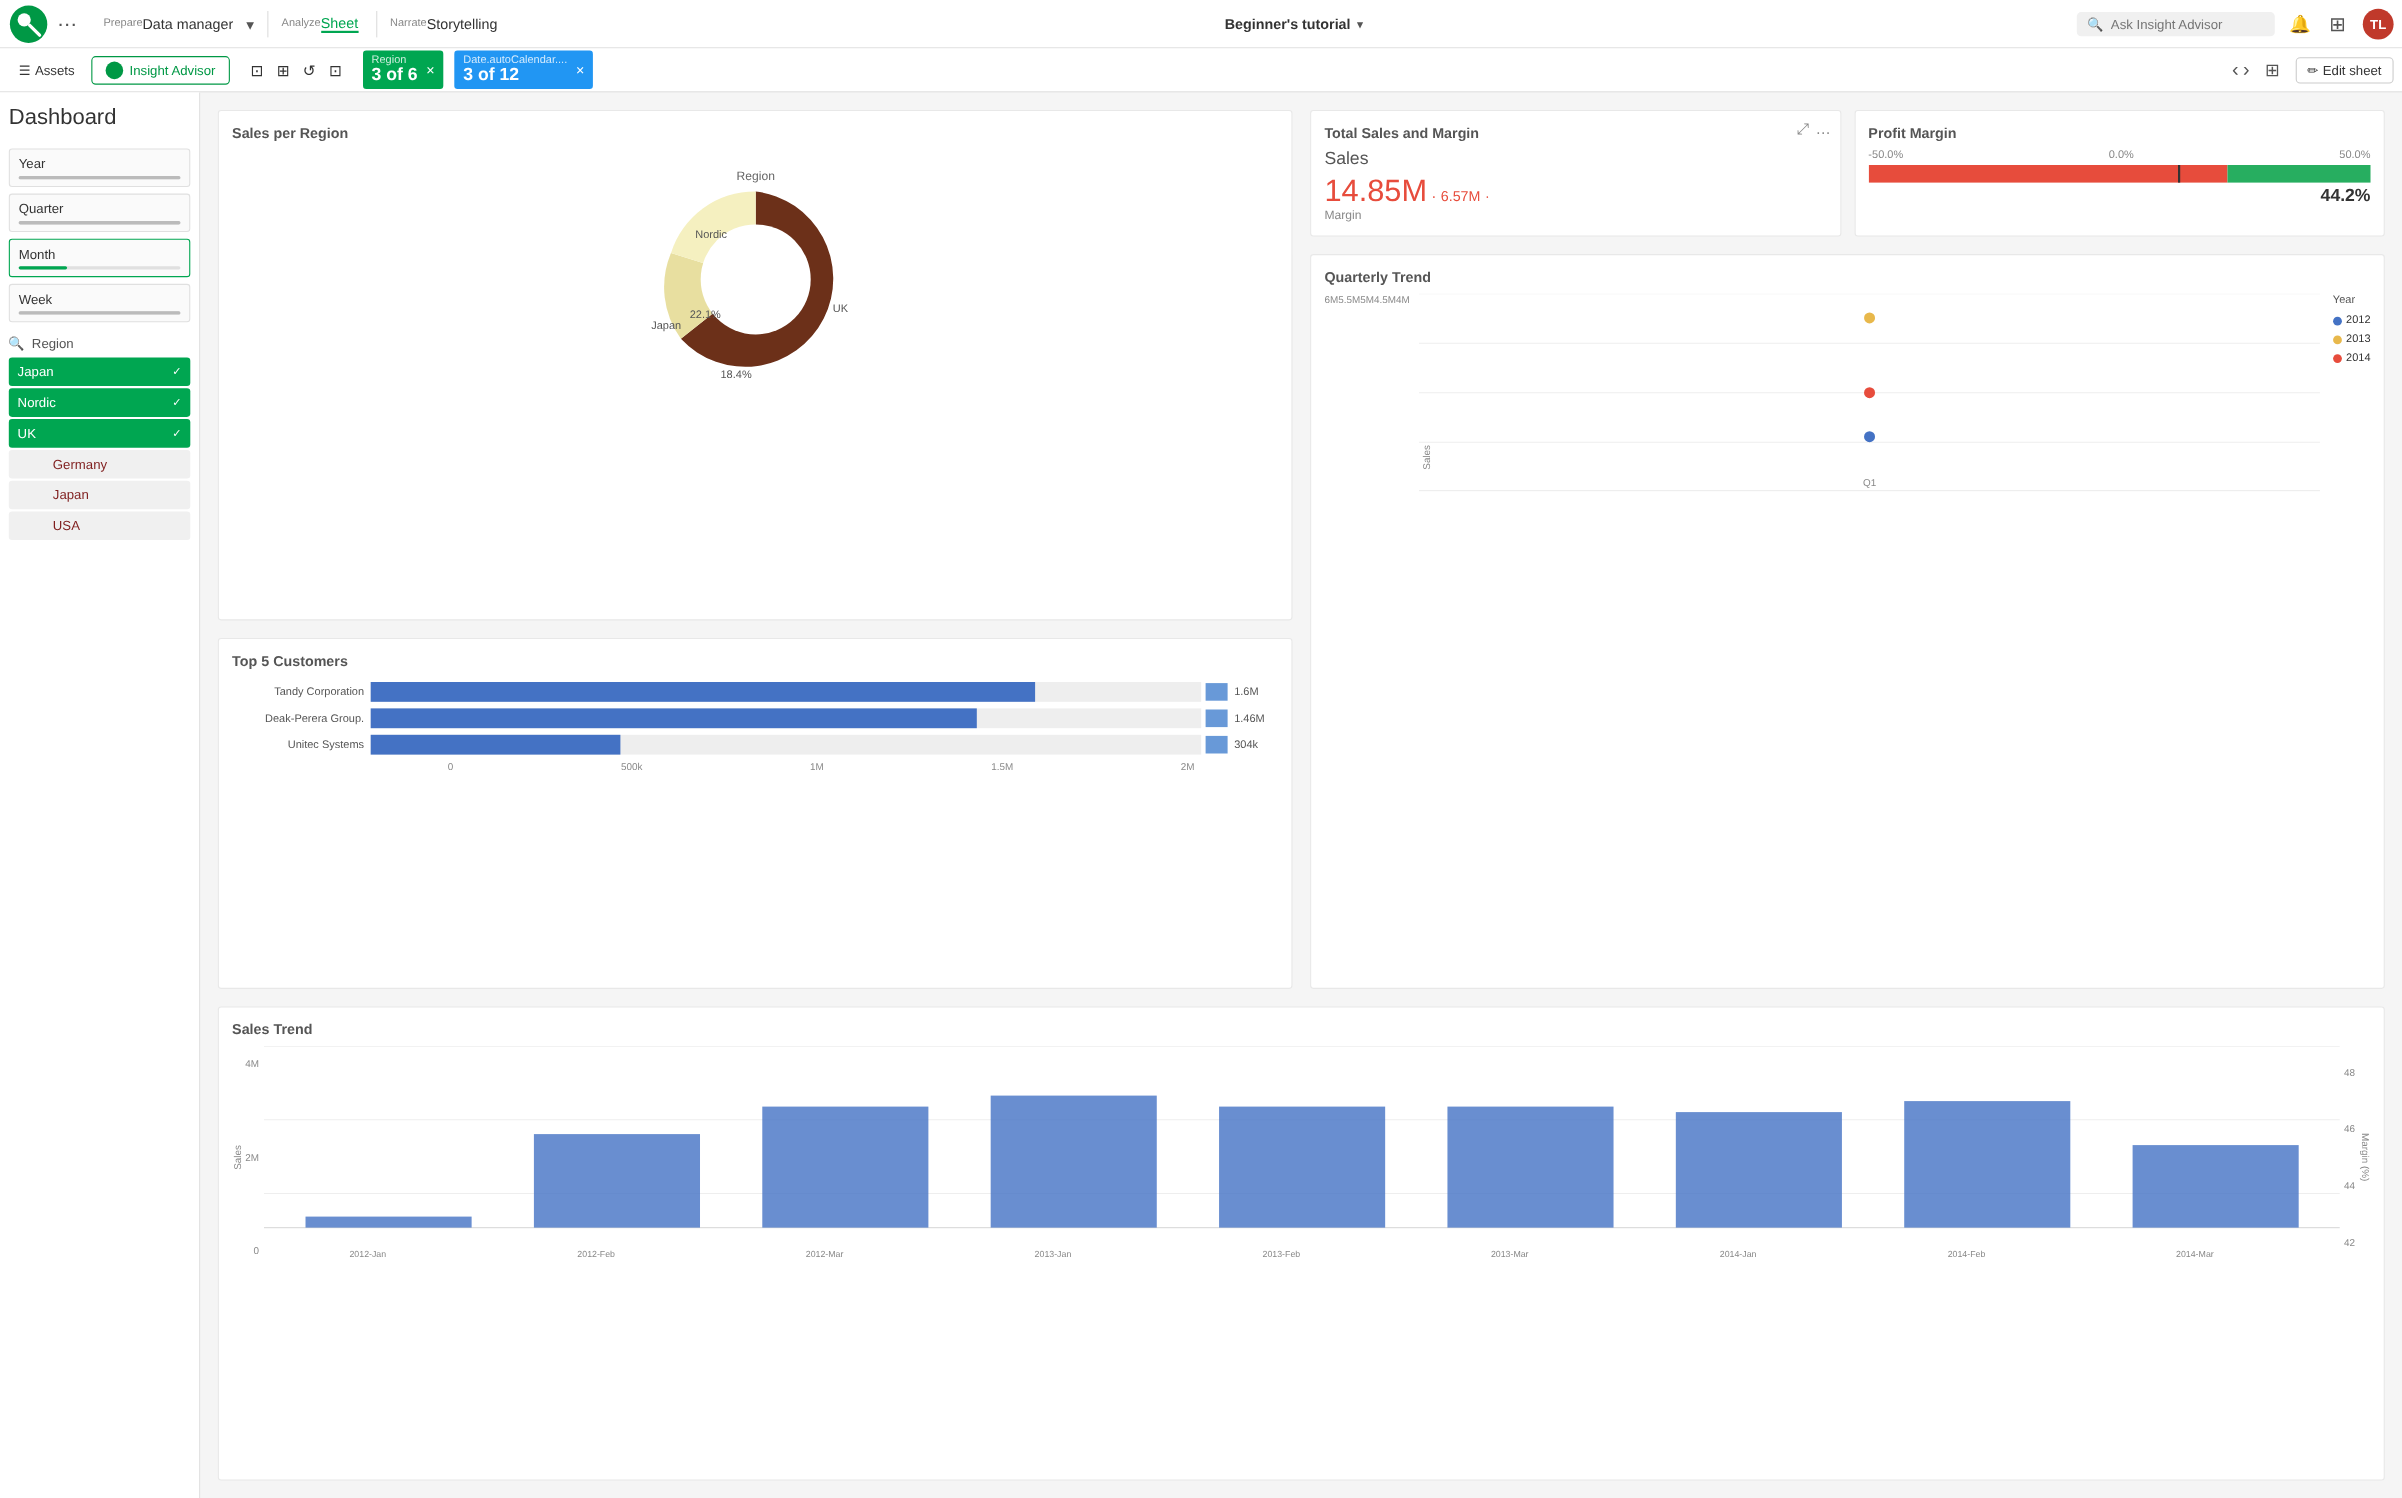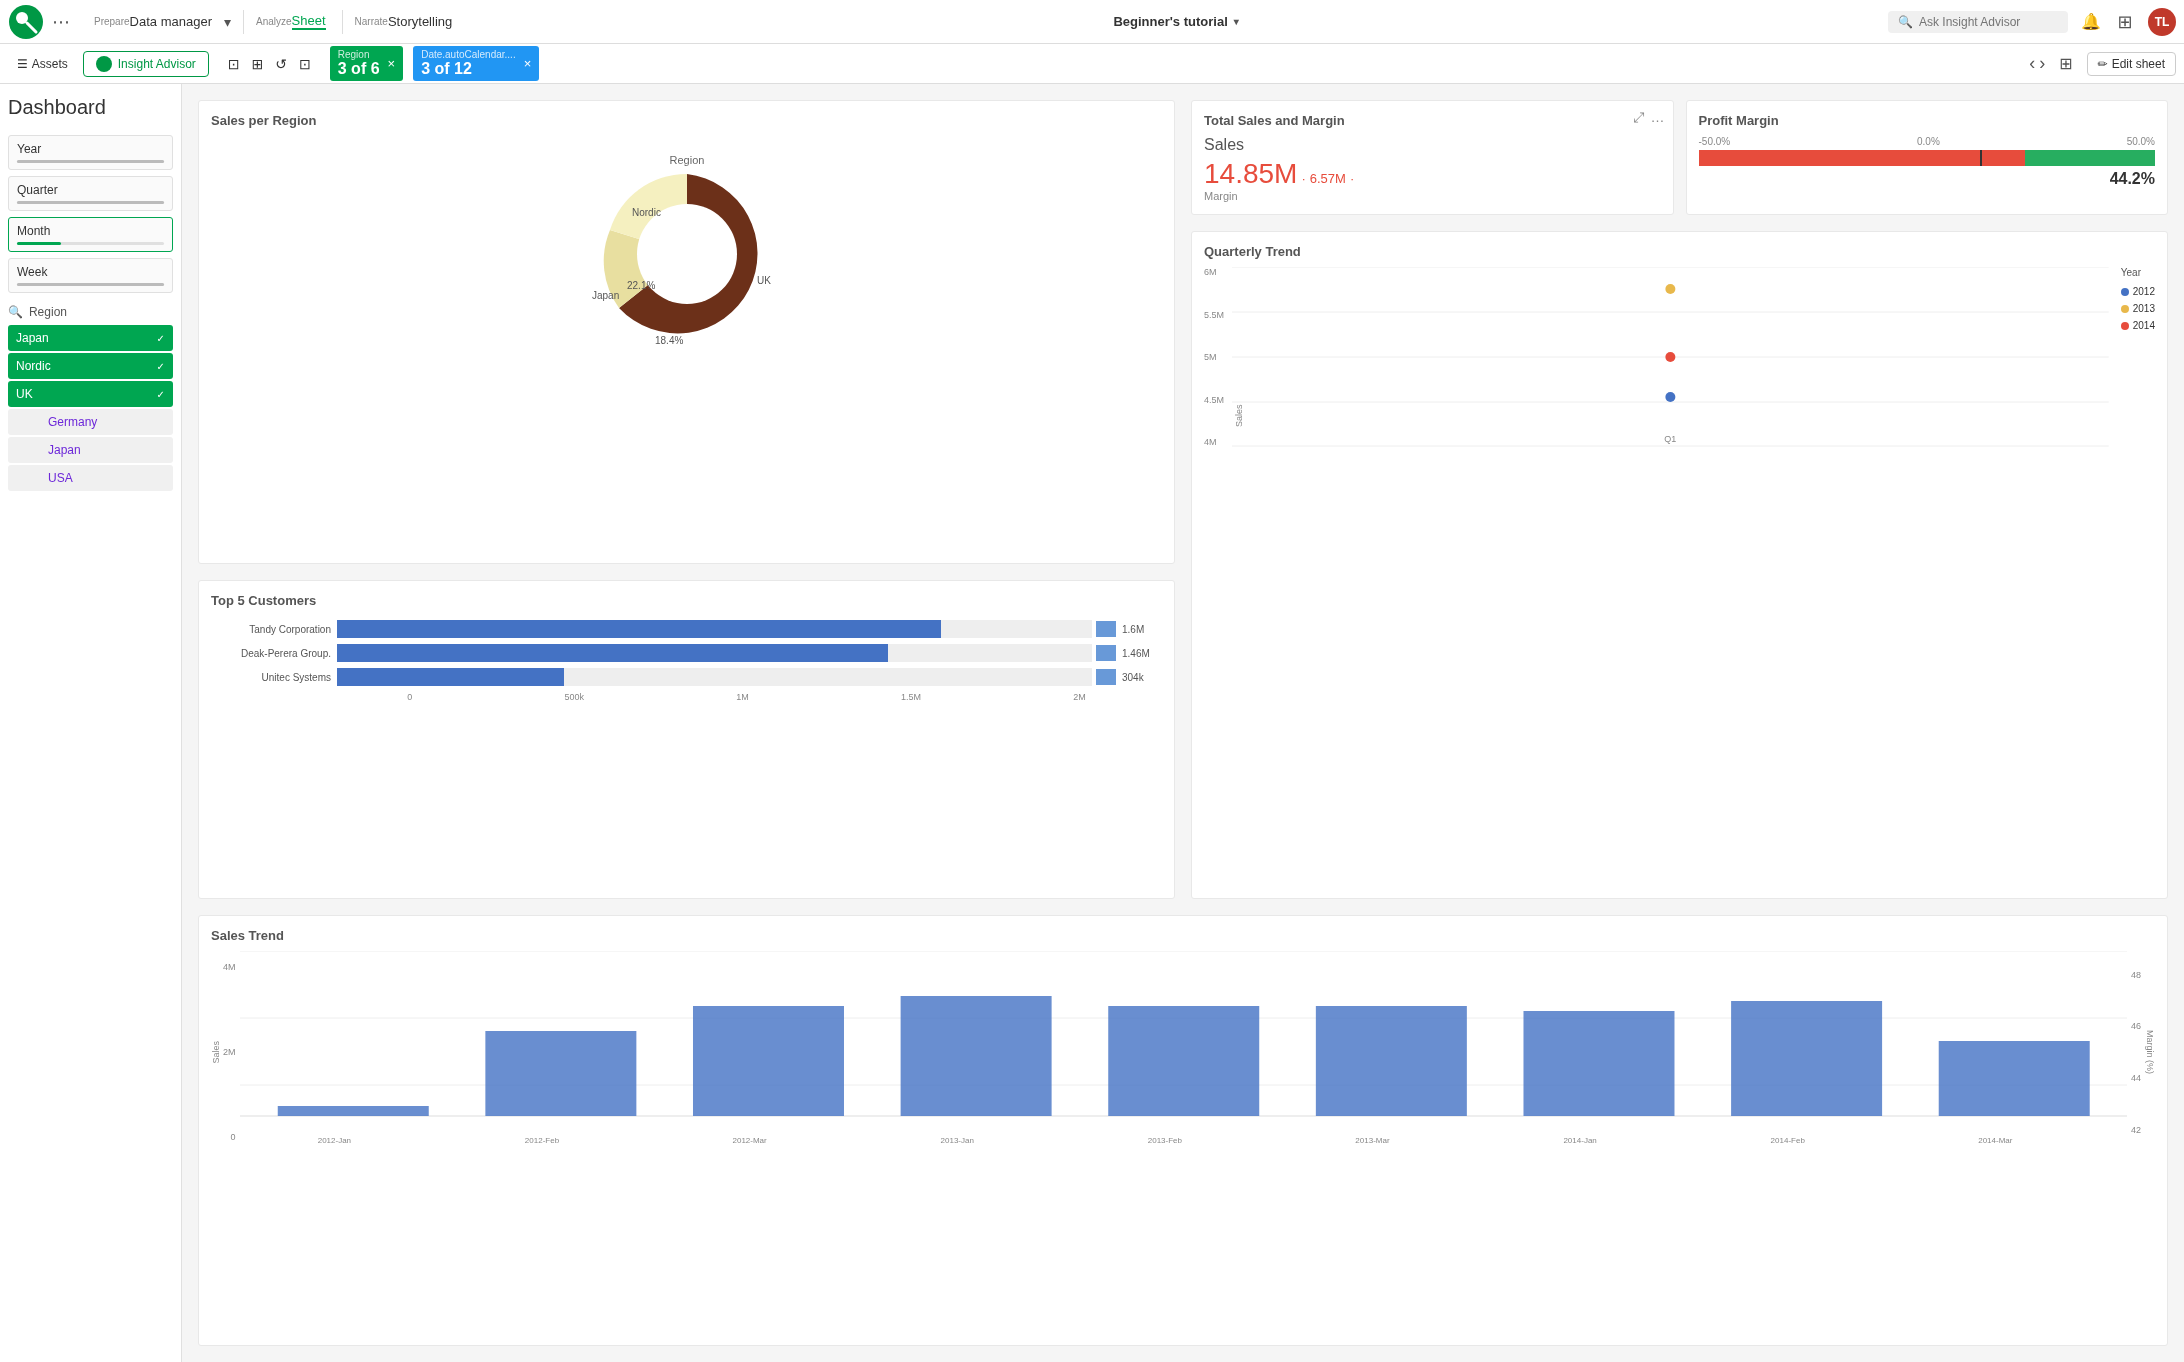--- a/index.html
+++ b/index.html
@@ -51,21 +51,21 @@
     .page-title { font-size: 20px; font-weight: 300; color: #333; margin-bottom: 12px; padding: 4px 0; }
     .filter-item { margin-bottom: 6px; padding: 6px 8px; border: 1px solid #e0e0e0; border-radius: 3px; cursor: pointer; background: #fafafa; }
     .filter-item .filter-name { font-size: 12px; color: #333; margin-bottom: 4px; }
     .filter-slider { height: 3px; background: #e0e0e0; border-radius: 2px; margin-top: 4px; position: relative; }
     .filter-slider .track { height: 3px; background: #bbb; border-radius: 2px; width: 100%; }
     .filter-slider.active .track { background: #00a651; width: 30%; }
     .region-section { margin-top: 12px; }
     .region-header { display: flex; align-items: center; gap: 6px; font-size: 12px; font-weight: 500; color: #555; margin-bottom: 6px; }
     .region-item { padding: 6px 8px; border-radius: 3px; cursor: pointer; font-size: 12px; display: flex; align-items: center; justify-content: space-between; margin-bottom: 2px; }
     .region-item.selected { background: #00a651; color: #fff; }
-    .region-item.unselected { background: #f0f0f0; color: #6d28d9; padding-left: 40px; }
+    .region-item.unselected { background: #f0f0f0; color: #7f1d1d; padding-left: 40px; }
     .check-icon { font-size: 10px; }
 
     
     .content { flex: 1; overflow-y: auto; padding: 16px; display: grid; grid-template-columns: 1fr 1fr; grid-template-rows: auto auto auto; gap: 16px; }
 
     
     .chart-card { background: #fff; border: 1px solid #e8e8e8; border-radius: 3px; padding: 12px; position: relative; }
     .chart-title { font-size: 13px; font-weight: 600; color: #555; margin-bottom: 8px; }
 
     
@@ -305,21 +305,21 @@
             </div>
             <div class="profit-value">44.2%</div>
           </div>
         </div>
       </div>
 
       <div class="chart-card" style="flex:1;position:relative;">
         <div class="chart-title">Quarterly Trend</div>
         <div style="display:flex;gap:4px;">
 
-          <div style="display:flex;flex-direction:column;justify-content:space-between;font-size:9px;color:#888;padding-right:4px;height:180px;">
+          <div style="display:flex;flex-direction:row;justify-content:space-between;font-size:9px;color:#888;padding-right:4px;height:180px;">
             <span>6M</span>
             <span>5.5M</span>
             <span>5M</span>
             <span>4.5M</span>
             <span>4M</span>
           </div>
           <div style="flex:1;position:relative;">
             <svg width="100%" height="180">
 
               <line x1="0" y1="0" x2="100%" y2="0" stroke="#eee" stroke-width="1"></line>

